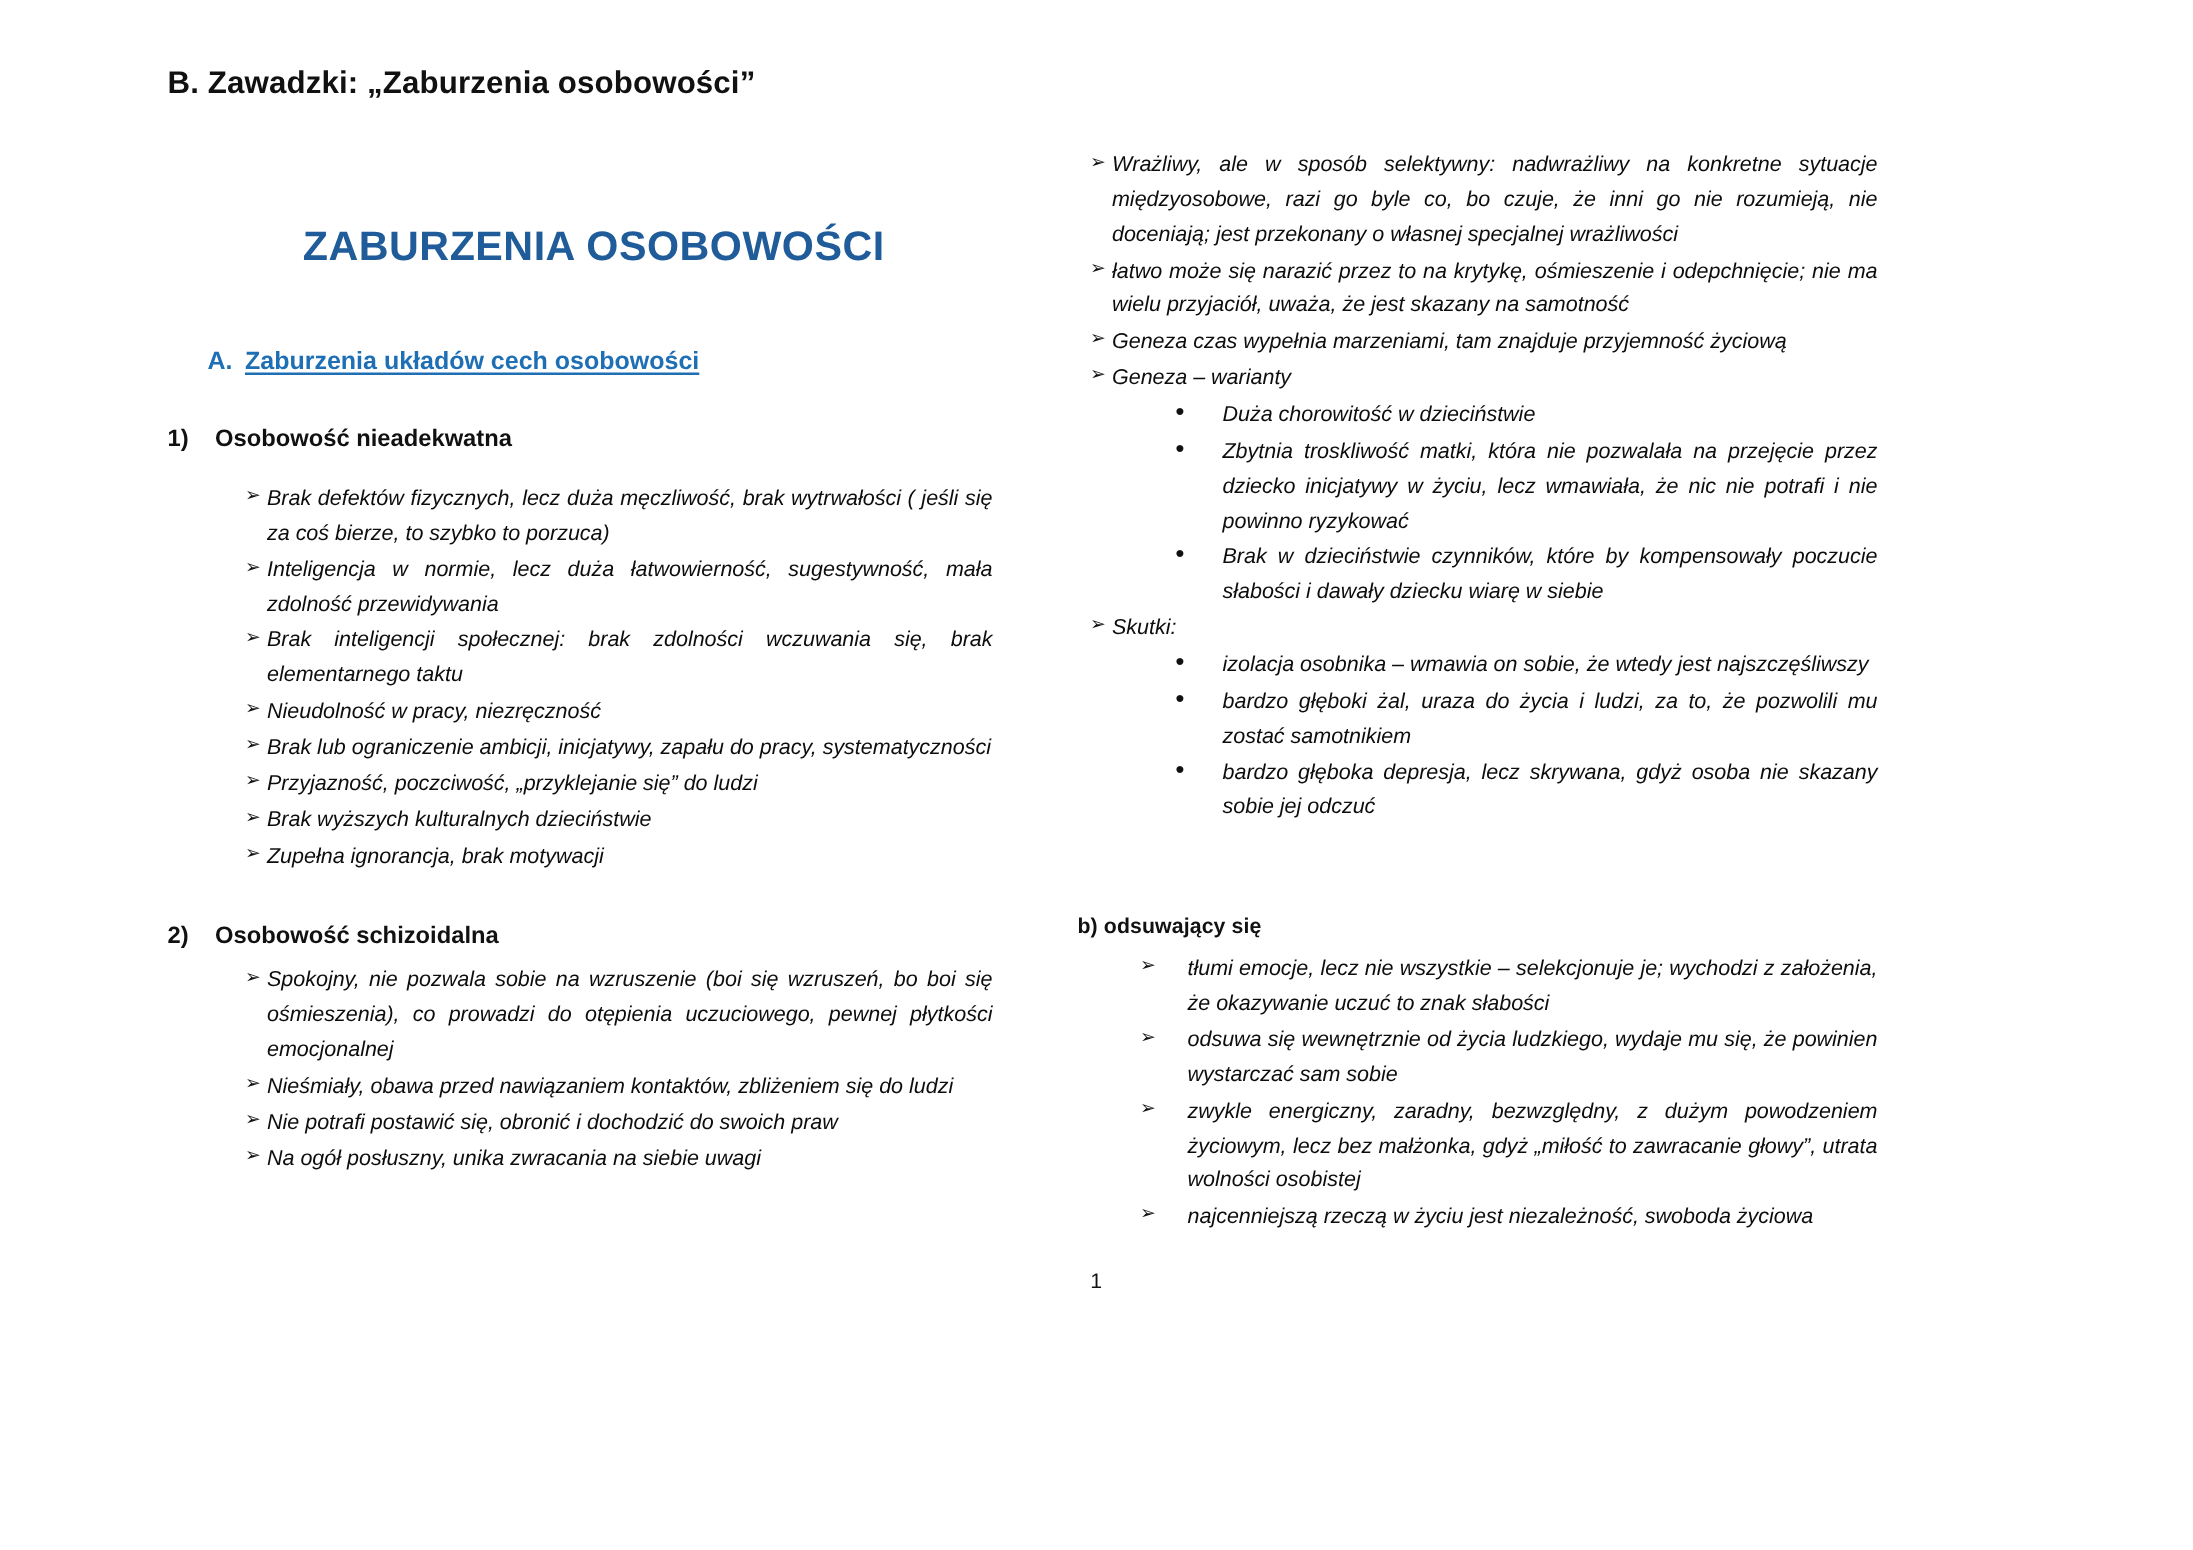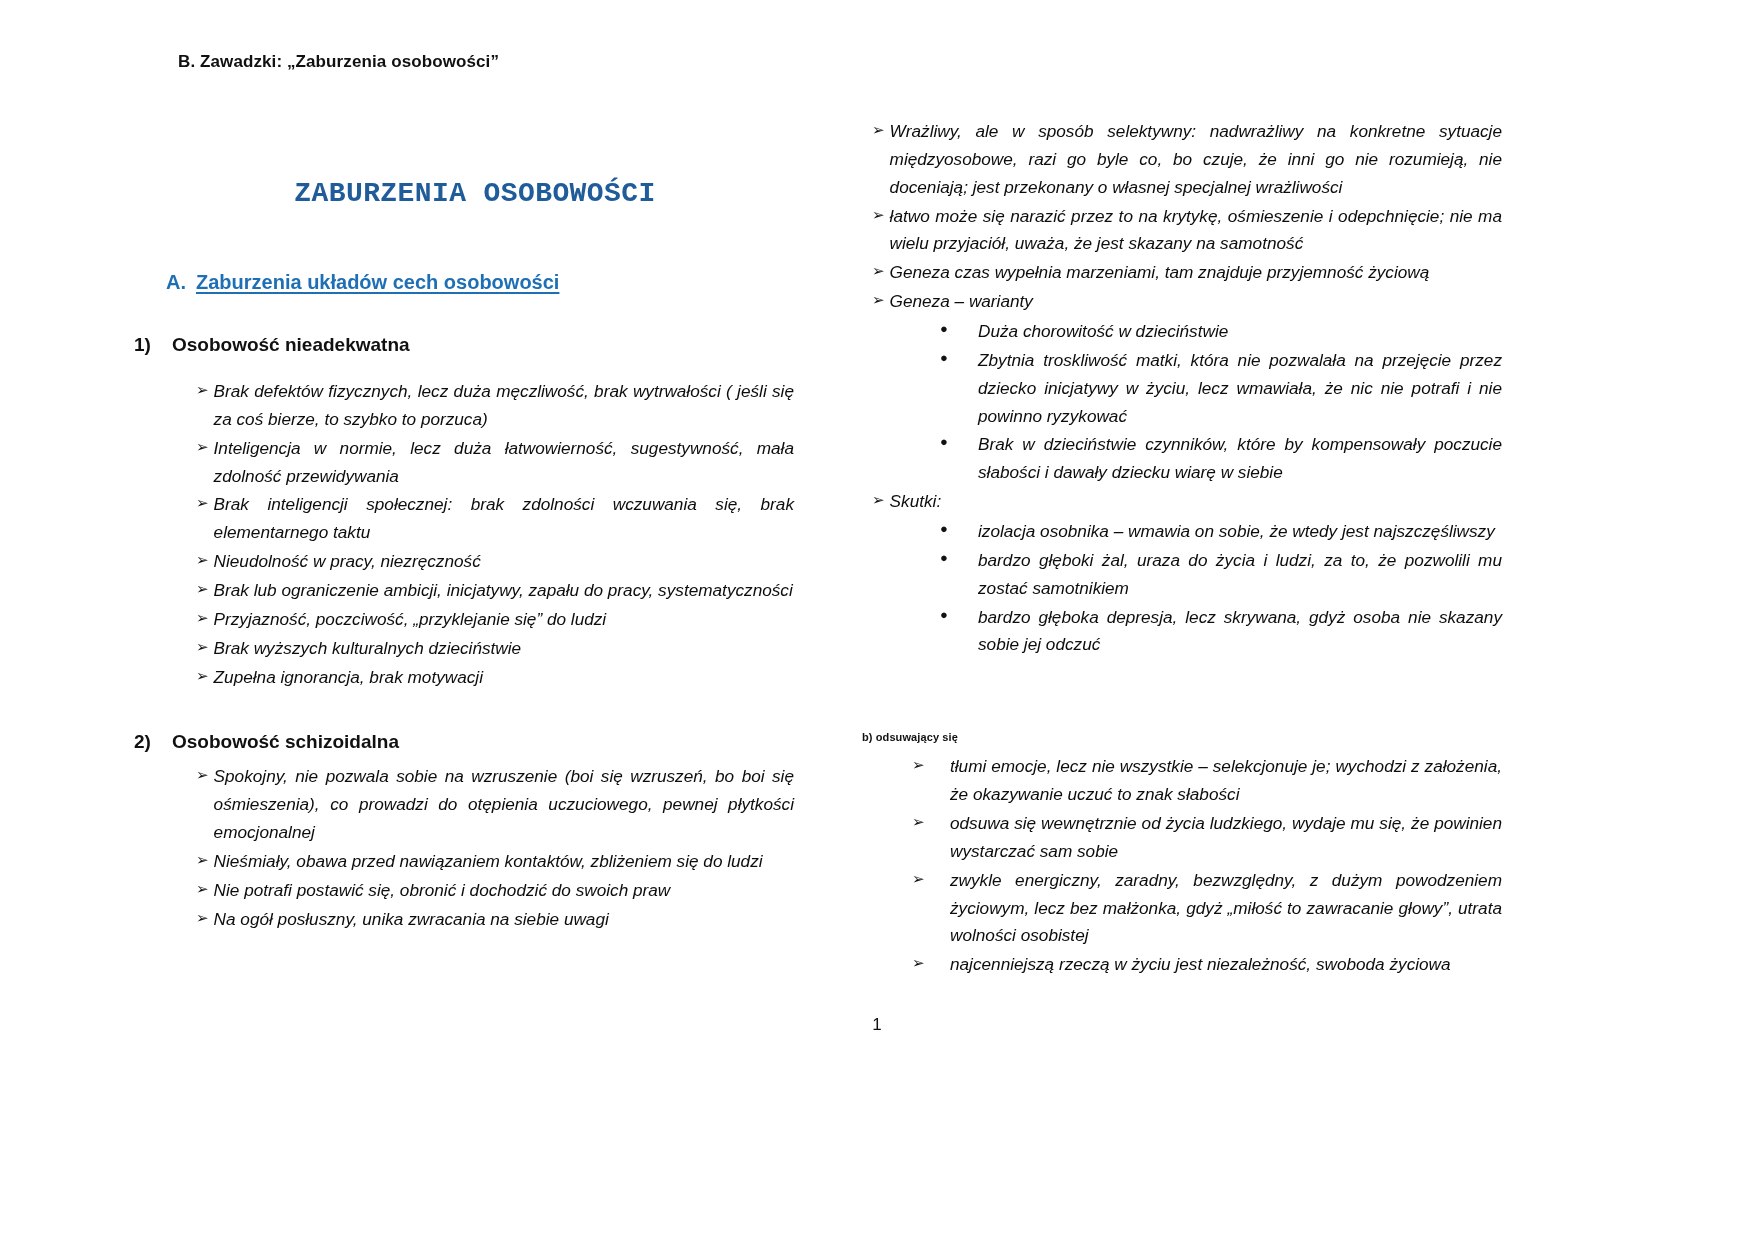--- a/index.html
+++ b/index.html
@@ -23,48 +23,47 @@
     height: 1240px;
     box-sizing: border-box;
     padding: 0;
   }
 
   
   .doc-header {
     position: absolute;
     top: 52px;
     left: 134px;
-    font-size: 17px;
+    font-size: 25px;
     font-weight: 600;
     letter-spacing: 0.1px;
     color: #111111;
     white-space: nowrap;
-    margin-left: 44px;
   }
 
   
   .columns {
     position: absolute;
     top: 118px;
     left: 0;
     width: 1754px;
     height: 1000px;
   }
   .col {
     position: absolute;
     top: 0;
   }
   .col-left  { left: 134px;  width: 660px; }
   .col-right { left: 862px;  width: 640px; }
 
   
   .doc-title {
-    font-family: Liberation Mono, monospace;
+    font-family: Liberation Sans, sans-serif;
     font-weight: bold;
-    font-size: 28px;
+    font-size: 33px;
     color: #1f5c99;
     text-align: center;
     letter-spacing: 0.4px;
     margin: 60px 0 0 0;
     padding-left: 22px;
   }
 
   .heading-a {
     margin-top: 62px;
     margin-left: 32px;
@@ -86,21 +85,21 @@
     color: #111;
     display: flex;
     align-items: baseline;
     gap: 16px;
   }
   .heading-num .marker { width: 22px; }
 
   .heading-letter {
     margin-top: 30px;
     margin-left: 48px;
-    font-size: 11px;
+    font-size: 17px;
     font-weight: bold;
     color: #111;
     letter-spacing: 0.1px;
   }
 
   
   ul.lvl1, ul.lvl2, ul.lvl1-wide {
     list-style: none;
     margin: 0;
     padding: 0;

